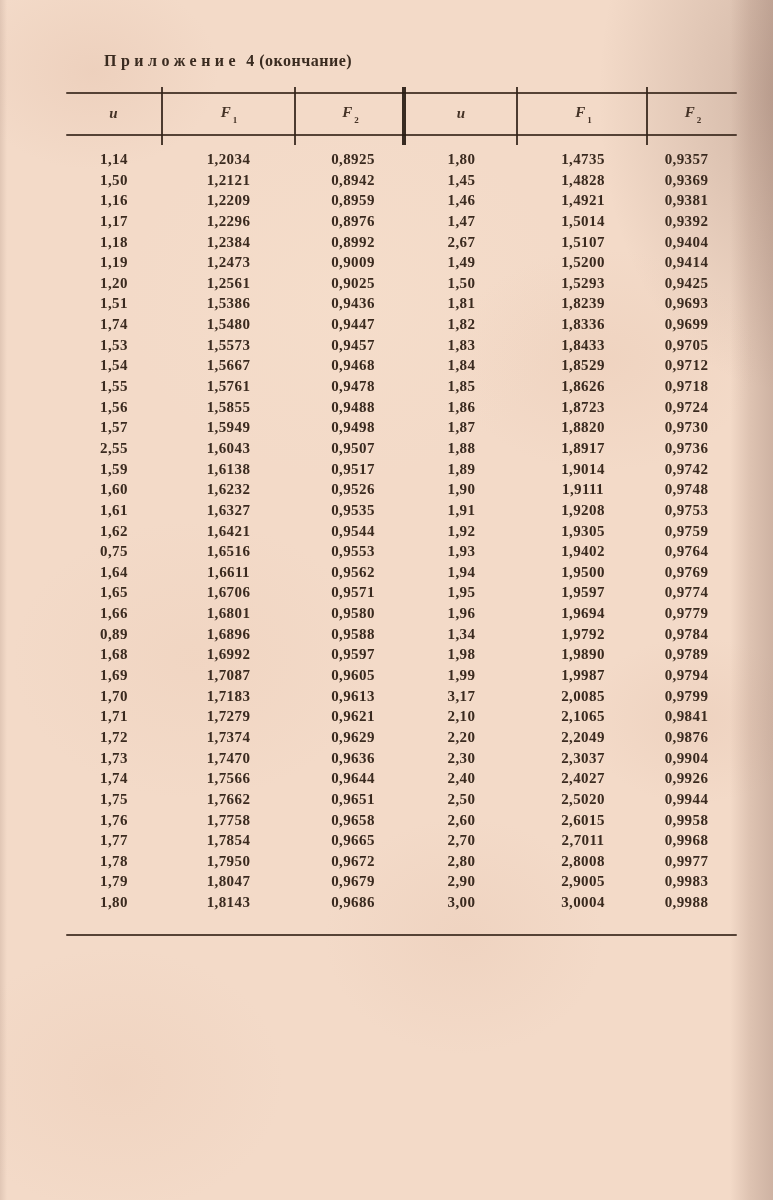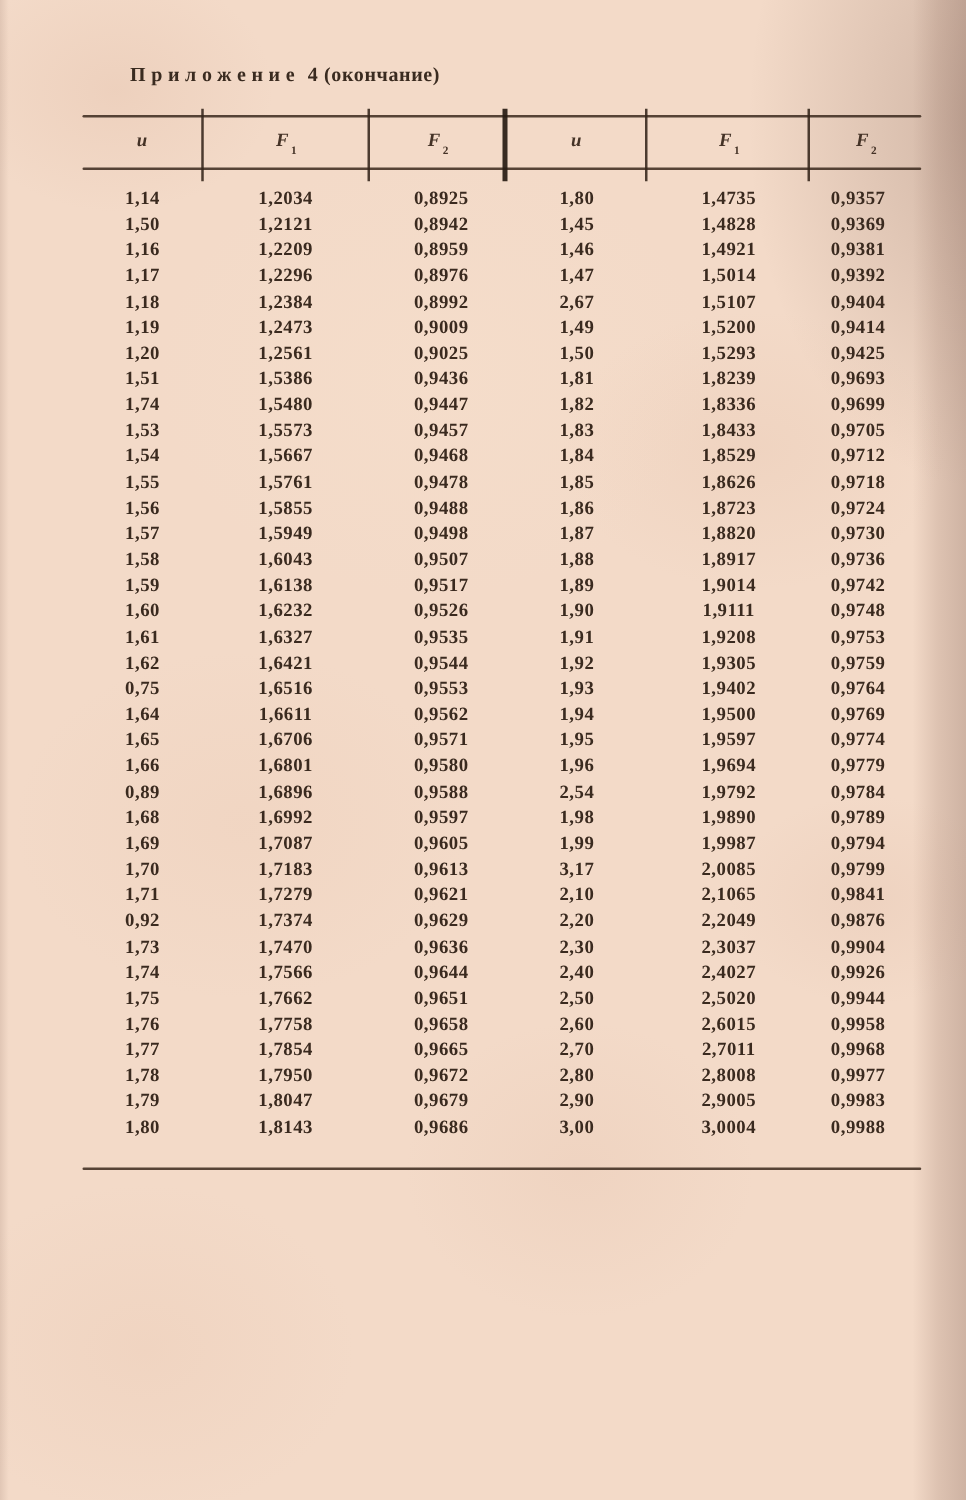--- a/index.html
+++ b/index.html
@@ -173,21 +173,21 @@
       <div class="cell c2">0,9488</div>
       <div class="cell c3">1,86</div>
       <div class="cell c4">1,8723</div>
       <div class="cell c5">0,9724</div>
       <div class="cell c0">1,57</div>
       <div class="cell c1">1,5949</div>
       <div class="cell c2">0,9498</div>
       <div class="cell c3">1,87</div>
       <div class="cell c4">1,8820</div>
       <div class="cell c5">0,9730</div>
-      <div class="cell c0">1,58</div>
+      <div class="cell c0">2,55</div>
       <div class="cell c1">1,6043</div>
       <div class="cell c2">0,9507</div>
       <div class="cell c3">1,88</div>
       <div class="cell c4">1,8917</div>
       <div class="cell c5">0,9736</div>
       <div class="cell c0">1,59</div>
       <div class="cell c1">1,6138</div>
       <div class="cell c2">0,9517</div>
       <div class="cell c3">1,89</div>
       <div class="cell c4">1,9014</div>
@@ -230,21 +230,21 @@
       <div class="cell c5">0,9774</div>
       <div class="cell c0">1,66</div>
       <div class="cell c1">1,6801</div>
       <div class="cell c2">0,9580</div>
       <div class="cell c3">1,96</div>
       <div class="cell c4">1,9694</div>
       <div class="cell c5">0,9779</div>
       <div class="cell c0">0,89</div>
       <div class="cell c1">1,6896</div>
       <div class="cell c2">0,9588</div>
-      <div class="cell c3">2,54</div>
+      <div class="cell c3">1,34</div>
       <div class="cell c4">1,9792</div>
       <div class="cell c5">0,9784</div>
       <div class="cell c0">1,68</div>
       <div class="cell c1">1,6992</div>
       <div class="cell c2">0,9597</div>
       <div class="cell c3">1,98</div>
       <div class="cell c4">1,9890</div>
       <div class="cell c5">0,9789</div>
       <div class="cell c0">1,69</div>
       <div class="cell c1">1,7087</div>
@@ -257,21 +257,21 @@
       <div class="cell c2">0,9613</div>
       <div class="cell c3">3,17</div>
       <div class="cell c4">2,0085</div>
       <div class="cell c5">0,9799</div>
       <div class="cell c0">1,71</div>
       <div class="cell c1">1,7279</div>
       <div class="cell c2">0,9621</div>
       <div class="cell c3">2,10</div>
       <div class="cell c4">2,1065</div>
       <div class="cell c5">0,9841</div>
-      <div class="cell c0">0,92</div>
+      <div class="cell c0">1,72</div>
       <div class="cell c1">1,7374</div>
       <div class="cell c2">0,9629</div>
       <div class="cell c3">2,20</div>
       <div class="cell c4">2,2049</div>
       <div class="cell c5">0,9876</div>
       <div class="cell c0">1,73</div>
       <div class="cell c1">1,7470</div>
       <div class="cell c2">0,9636</div>
       <div class="cell c3">2,30</div>
       <div class="cell c4">2,3037</div>

